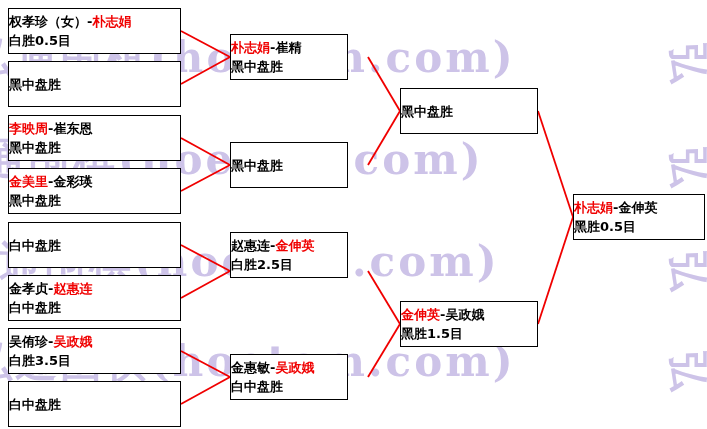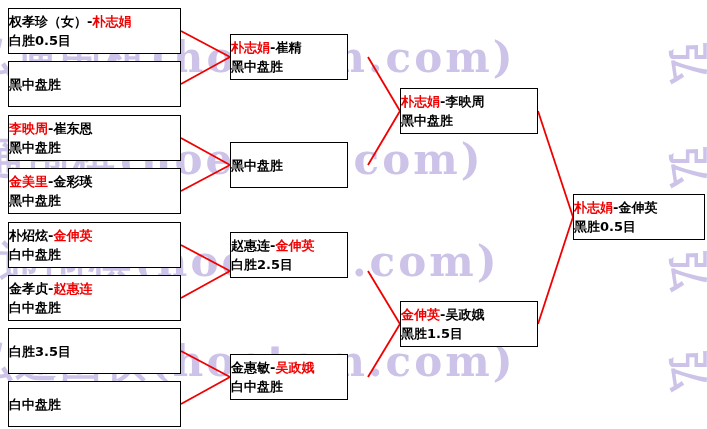--- a/index.html
+++ b/index.html
@@ -94,28 +94,28 @@
   </div>
   <div class="box c1 b3">
     <div><span></span><span class="red">李映周</span><span>-崔东恩</span></div>
     <div>黑中盘胜</div>
   </div>
   <div class="box c1 b4">
     <div><span></span><span class="red">金美里</span><span>-金彩瑛</span></div>
     <div>黑中盘胜</div>
   </div>
   <div class="box c1 b5">
-    <div><span>朴炤炫-</span><span class="red">金伸英</span><span></span></div>
     <div>白中盘胜</div>
   </div>
   <div class="box c1 b6">
     <div><span>金孝贞-</span><span class="red">赵惠连</span><span></span></div>
     <div>白中盘胜</div>
   </div>
   <div class="box c1 b7">
+    <div><span>吴侑珍-</span><span class="red">吴政娥</span><span></span></div>
     <div>白胜3.5目</div>
   </div>
   <div class="box c1 b8">
     <div>白中盘胜</div>
   </div>
 
   <div class="box c2 q1">
     <div><span></span><span class="red">朴志娟</span><span>-崔精</span></div>
     <div>黑中盘胜</div>
   </div>
@@ -125,21 +125,20 @@
   <div class="box c2 q3">
     <div><span>赵惠连-</span><span class="red">金伸英</span><span></span></div>
     <div>白胜2.5目</div>
   </div>
   <div class="box c2 q4">
     <div><span>金惠敏-</span><span class="red">吴政娥</span><span></span></div>
     <div>白中盘胜</div>
   </div>
 
   <div class="box c3 s1">
-    <div><span></span><span class="red">朴志娟</span><span>-李映周</span></div>
     <div>黑中盘胜</div>
   </div>
   <div class="box c3 s2">
     <div><span></span><span class="red">金伸英</span><span>-吴政娥</span></div>
     <div>黑胜1.5目</div>
   </div>
 
   <div class="box c4 f1">
     <div><span></span><span class="red">朴志娟</span><span>-金伸英</span></div>
     <div>黑胜0.5目</div>

